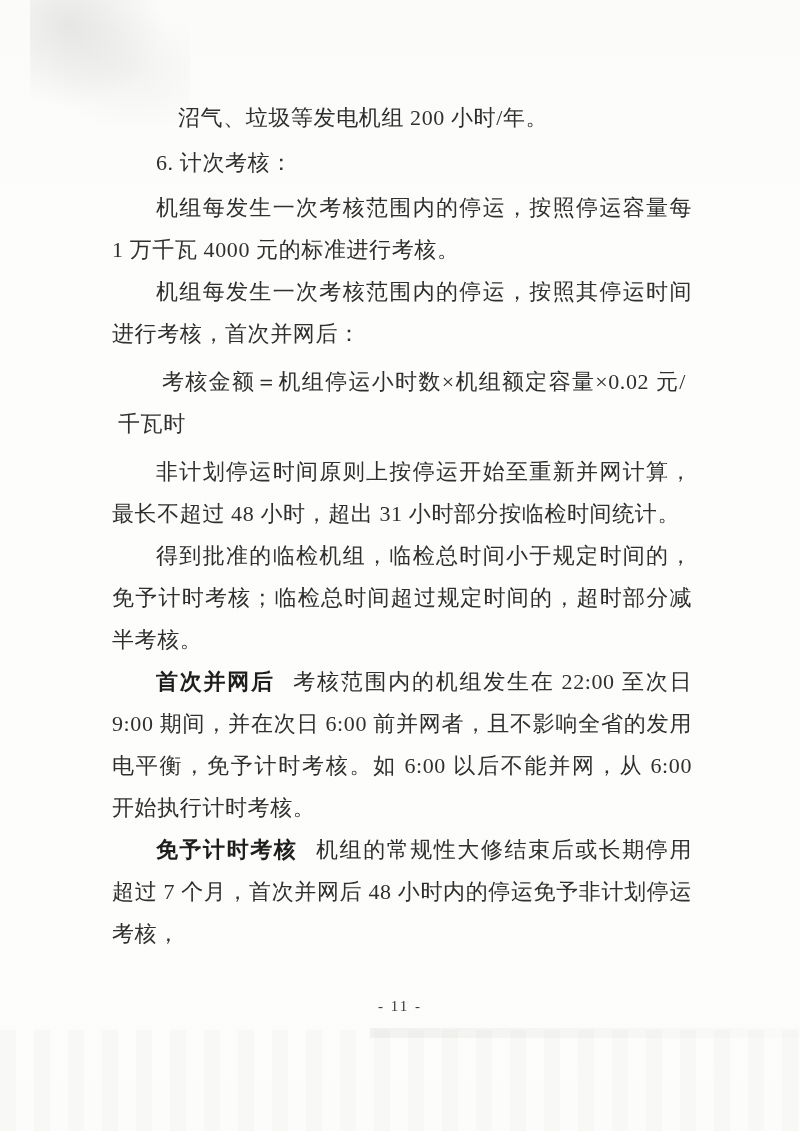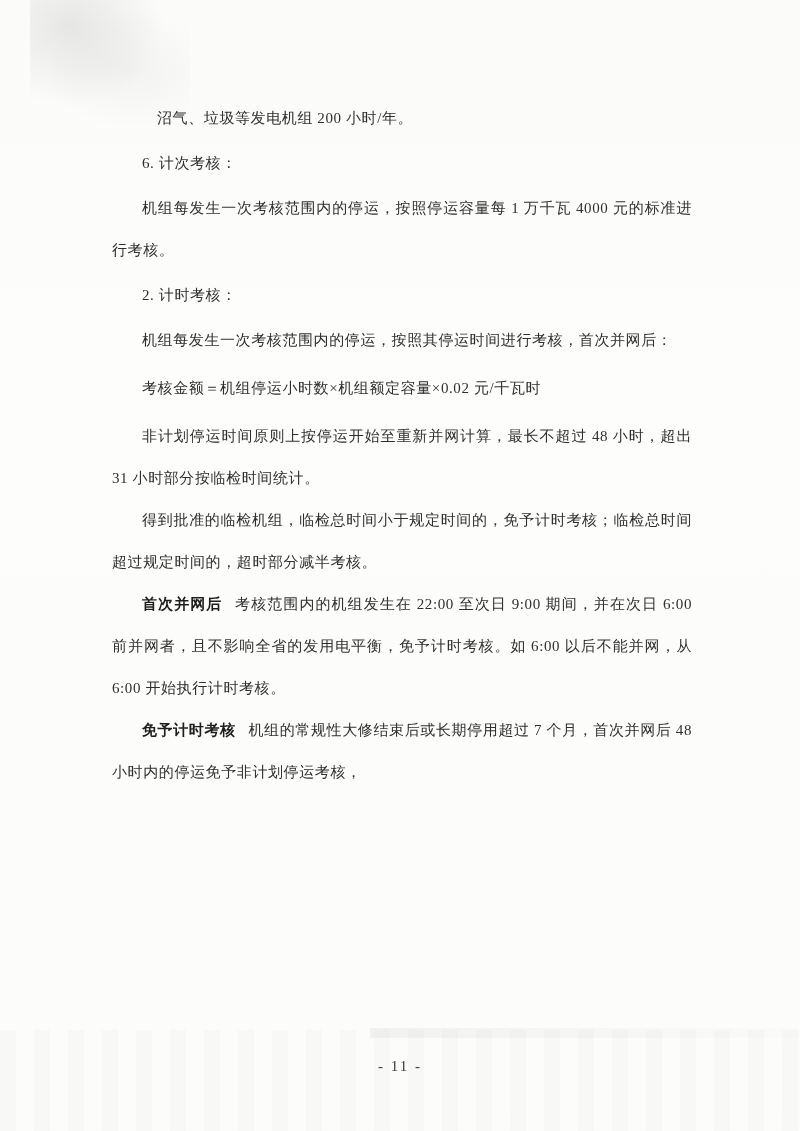--- a/index.html
+++ b/index.html
@@ -36,61 +36,60 @@
   }
   .artifact-bottom-edge {
     left: 370px; top: 1028px; width: 430px; height: 10px;
     background: linear-gradient(90deg, rgba(150,150,145,0.10), rgba(150,150,145,0.02));
   }
   .content {
     position: absolute;
     left: 112px;
     top: 97px;
     width: 580px;
-    font-size: 15px;
+    font-size: 22px;
     line-height: 42px;
     text-align: justify;
     letter-spacing: 0.6px;
   }
   .para {
     margin: 0;
     text-indent: 2em;
   }
   .para-list-continuation { text-indent: 3em; }
   .para-numbered { margin: 3px 0; }
-  .para-formula { margin: 6px 0; font-family: Liberation Serif, serif; }
+  .para-formula { margin: 6px 6px; font-family: Liberation Serif, serif; }
   .article-no {
     font-weight: 700;
     color: #1e1e1e;
     margin-right: 0.85em;
   }
   .footer {
     position: absolute;
     left: 0;
     right: 0;
-    top: 1058px;
+    top: 998px;
     text-align: center;
     font-size: 15px;
     color: #3a3a3a;
     letter-spacing: 2px;
   }
 </style>
 </head>
 <body>
 
 <div class="page">
   <div class="artifact artifact-tl"></div>
   <div class="artifact artifact-bottom"></div>
   <div class="artifact artifact-bottom-edge"></div>
 
   <div class="content" id="content">
       <p class="para para-list-continuation"><span>沼气、垃圾等发电机组 200 小时/年。</span></p>
       <p class="para para-numbered"><span>6. 计次考核：</span></p>
       <p class="para para-body"><span>机组每发生一次考核范围内的停运，按照停运容量每 1 万千瓦 4000 元的标准进行考核。</span></p>
-      <p class="para para-numbered"><span>2. 计时考核：</span></p>
       <p class="para para-body"><span>机组每发生一次考核范围内的停运，按照其停运时间进行考核，首次并网后：</span></p>
       <p class="para para-formula"><span>考核金额＝机组停运小时数×机组额定容量×0.02 元/千瓦时</span></p>
       <p class="para para-body"><span>非计划停运时间原则上按停运开始至重新并网计算，最长不超过 48 小时，超出 31 小时部分按临检时间统计。</span></p>
       <p class="para para-body"><span>得到批准的临检机组，临检总时间小于规定时间的，免予计时考核；临检总时间超过规定时间的，超时部分减半考核。</span></p>
       <p class="para para-article"><b class="article-no">首次并网后</b><span>考核范围内的机组发生在 22:00 至次日 9:00 期间，并在次日 6:00 前并网者，且不影响全省的发用电平衡，免予计时考核。如 6:00 以后不能并网，从 6:00 开始执行计时考核。</span></p>
       <p class="para para-article"><b class="article-no">免予计时考核</b><span>机组的常规性大修结束后或长期停用超过 7 个月，首次并网后 48 小时内的停运免予非计划停运考核，</span></p>
     </div>
 
   <div class="footer">
     <span>- 11 -</span>

